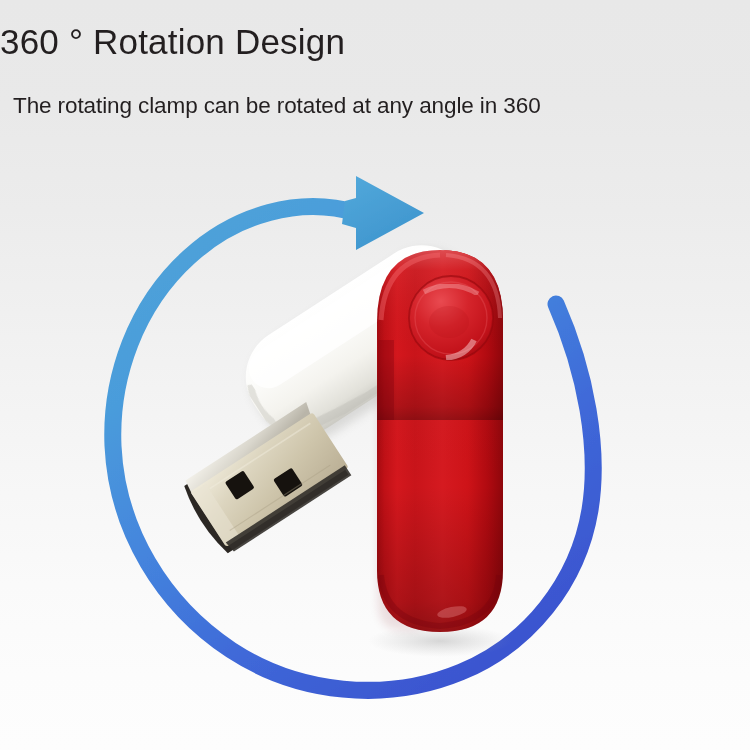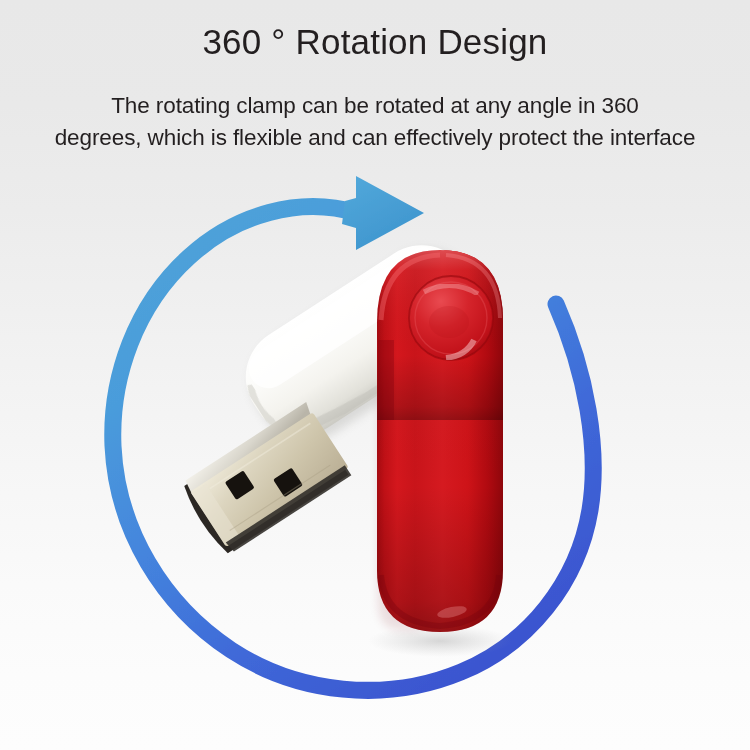--- a/index.html
+++ b/index.html
@@ -24,21 +24,20 @@
         #fcfcfc 90%,
         #fdfdfd 100%);
   }
 
   
   #text-block {
     position: absolute;
     left: 0;
     top: 0;
     width: 750px;
-    text-align: center;
     z-index: 40;
   }
   #title {
     margin: 0;
     padding-top: 21px;
     font-size: 35px;
     font-weight: 400;
     letter-spacing: 0.2px;
     color: #231f20;
     line-height: 1.18;
@@ -70,21 +69,20 @@
 </style>
 </head>
 <body>
 
 <div id="stage">
 
   <div id="text-block">
     <h1 id="title">360 ° Rotation Design</h1>
     <div id="subtitle">
       <span class="sub-line">The rotating clamp can be rotated at any angle in 360</span>
-      <span class="sub-line">degrees, which is flexible and can effectively protect the interface</span>
     </div>
   </div>
 
   <div class="layer" id="arc-layer">
     <svg width="750" height="750" viewBox="0 0 750 750">
       <defs>
         <linearGradient id="arcGrad" x1="0.10" y1="0.02" x2="0.80" y2="1.0">
           <stop offset="0%" stop-color="#4FA3D8"></stop>
           <stop offset="22%" stop-color="#4A9CDB"></stop>
           <stop offset="46%" stop-color="#4484DD"></stop>

